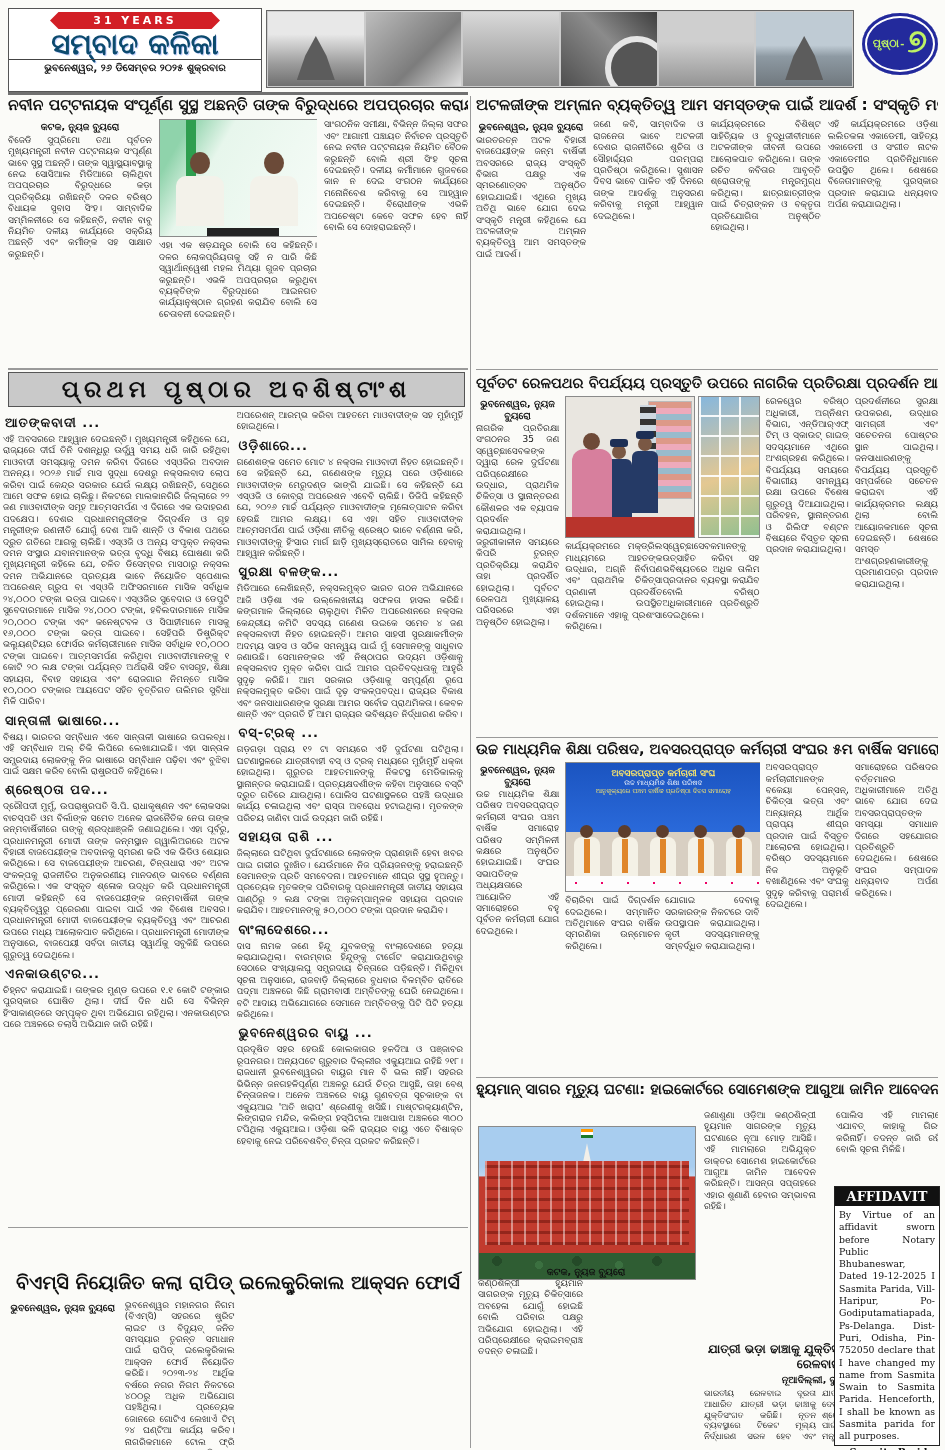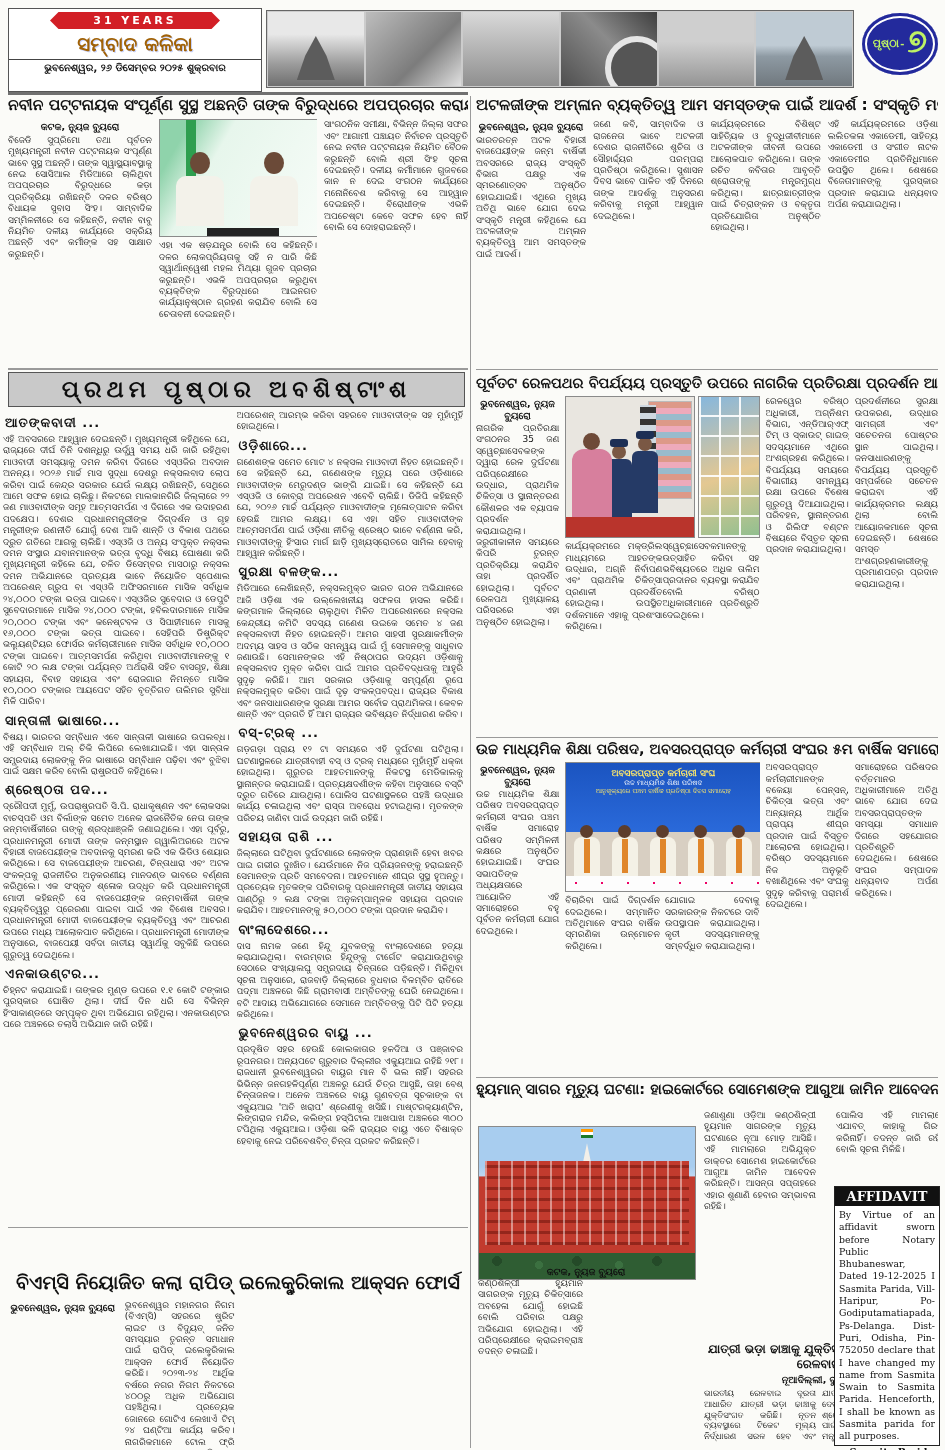--- a/index.html
+++ b/index.html
@@ -6,21 +6,21 @@
   #page{position:relative;width:945px;height:1450px;background:#fbfbf8;margin:0 auto;
         font-family:"DejaVu Sans",sans-serif;color:#111;overflow:hidden;padding-left:37px;}
   .abs{position:absolute;}
   .hairline{background:#9a9a9a;position:absolute;}
   
   .mast-box{left:8px;top:8px;width:252px;height:82px;border:1px solid #555;background:#fff;
             display:flex;flex-direction:column;align-items:center;justify-content:flex-start;}
   .ribbon{margin-top:3px;width:170px;height:17px;background:#d21f26;color:#fff;font-weight:bold;
           font-size:11px;letter-spacing:3px;display:flex;align-items:center;justify-content:center;
           clip-path:polygon(5% 0,95% 0,100% 50%,95% 100%,5% 100%,0 50%);}
-  .logo{font-size:20px;font-weight:bold;color:#a16207;line-height:30px;
+  .logo{font-size:29px;font-weight:bold;color:#0c4a6e;line-height:30px;
         text-shadow:1px 1px 0 #c9d4ff;white-space:nowrap;}
   .mast-date{width:100%;border-top:1px solid #444;font-size:10px;font-weight:bold;
              text-align:center;padding:2px 0;white-space:nowrap;overflow:hidden;}
   .strip{left:266px;top:10px;width:586px;height:76px;display:flex;border:1px solid #666;background:#ccc;}
   .tile{flex:1;margin:1px;position:relative;overflow:hidden;}
   .tile:nth-child(1){background:linear-gradient(180deg,#e8e8e8 0 30%,#9c9c9c 70%,#6f6f6f);}
   .tile:nth-child(2){background:linear-gradient(135deg,#bdbdbd,#7c7c7c 60%,#e0e0e0);}
   .tile:nth-child(3){background:linear-gradient(180deg,#d9d9d9,#8f8f8f);}
   .tile:nth-child(4){background:linear-gradient(45deg,#4f4f4f,#8b8b8b 55%,#3e3e3e);}
   .tile:nth-child(5){background:linear-gradient(180deg,#cfcfcf 0 40%,#949494);}
@@ -181,21 +181,21 @@
         <div class="subhead">ଆତଙ୍କବାଦୀ ...</div>
         <div class="body">ଏହି ଅବସରରେ ଆହ୍ୱାନ ଦେଇଛନ୍ତି। ମୁଖ୍ୟମନ୍ତ୍ରୀ କହିଥିଲେ ଯେ, ରାଜ୍ୟରେ ଦୀର୍ଘ ତିନି ଦଶନ୍ଧିରୁ ଊର୍ଦ୍ଧ୍ୱ ସମୟ ଧରି ଜାରି ରହିଥିବା ମାଓବାଦୀ ସମସ୍ୟାକୁ ଦମନ କରିବା ଦିଗରେ ଏସ୍‌ଓଜିର ଅବଦାନ ଅନନ୍ୟ। ୨୦୨୬ ମାର୍ଚ୍ଚ ମାସ ସୁଦ୍ଧା ଦେଶରୁ ନକ୍ସଲବାଦ ଲୋପ କରିବା ପାଇଁ କେନ୍ଦ୍ର ସରକାର ଯେଉଁ ଲକ୍ଷ୍ୟ ରଖିଛନ୍ତି, ସେଥିରେ ଆମେ ସଫଳ ହୋଇ ଚାଲିଛୁ। ନିକଟରେ ମାଲକାନଗିରି ଜିଲ୍ଲାରେ ୨୨ ଜଣ ମାଓବାଦୀଙ୍କ ସମୂହ ଆତ୍ମସମର୍ପଣ ଏ ଦିଗରେ ଏକ ଉଦାହରଣ ପଦକ୍ଷେପ। ଦେଶର ପ୍ରଧାନମନ୍ତ୍ରୀଙ୍କ ଦିଗ୍‌ଦର୍ଶନ ଓ ଗୃହ ମନ୍ତ୍ରୀଙ୍କ ରଣନୀତି ଯୋଗୁଁ ଦେଶ ଆଜି ଶାନ୍ତି ଓ ବିକାଶ ପଥରେ ଦ୍ରୁତ ଗତିରେ ଆଗକୁ ଚାଲିଛି। ଏସ୍‌ଓଜି ଓ ଅନ୍ୟ ସଂପୃକ୍ତ ନକ୍ସଲ ଦମନ ସଂସ୍ଥାର ଯବାନମାନଙ୍କ ଭତ୍ତା ବୃଦ୍ଧି ବିଷୟ ଘୋଷଣା କରି ମୁଖ୍ୟମନ୍ତ୍ରୀ କହିଲେ ଯେ, ଚଳିତ ଡିସେମ୍ବର ମାସଠାରୁ ନକ୍ସଲ ଦମନ ଅଭିଯାନରେ ପ୍ରତ୍ୟକ୍ଷ ଭାବେ ନିୟୋଜିତ ସ୍ପେଶାଲ ଅପରେଶନ୍ ଗ୍ରୁପ ବା ଏସ୍‌ଓଜି ଅଫିସରମାନେ ମାସିକ ସର୍ବାଧିକ ୨୪,୦୦୦ ଟଙ୍କା ଭତ୍ତା ପାଇବେ। ଏସ୍‌ଓଜିର ସୁବେଦାର ଓ ଡେପୁଟି ସୁବେଦାରମାନେ ମାସିକ ୨୪,୦୦୦ ଟଙ୍କା, ହବିଲଦାରମାନେ ମାସିକ ୨୦,୦୦୦ ଟଙ୍କା ଏବଂ କନେଷ୍ଟବଳ ଓ ସିପାହୀମାନେ ମାସକୁ ୧୬,୦୦୦ ଟଙ୍କା ଭତ୍ତା ପାଇବେ। ସେହିପରି ଡିଷ୍ଟ୍ରିକ୍ଟ ଭଲ୍ୟୁଣ୍ଟିୟର ଫୋର୍ସର କର୍ମଚାରୀମାନେ ମାସିକ ସର୍ବାଧିକ ୧୦,୦୦୦ ଟଙ୍କା ପାଇବେ। ଆତ୍ମସମର୍ପଣ କରିଥିବା ମାଓବାଦୀମାନଙ୍କୁ ୧ କୋଟି ୨୦ ଲକ୍ଷ ଟଙ୍କା ପର୍ଯ୍ୟନ୍ତ ଅର୍ଥରାଶି ସହିତ ବାସଗୃହ, ଶିକ୍ଷା ସହାୟତା, ବିବାହ ସହାୟତା ଏବଂ ରୋଜଗାର ନିମନ୍ତେ ମାସିକ ୧୦,୦୦୦ ଟଙ୍କାର ଆୟପେଟ ସହିତ ବୃତ୍ତିଗତ ତାଲିମର ସୁବିଧା ମିଳି ପାରିବ।</div>
         <div class="subhead">ସାନ୍ତାଳୀ ଭାଷାରେ...</div>
         <div class="body">ବିଷୟ। ଭାରତର ସମ୍ବିଧାନ ଏବେ ସାନ୍ତାଳୀ ଭାଷାରେ ଉପଲବ୍ଧ। ଏହି ସମ୍ବିଧାନ ଅଲ୍ ଚିକି ଲିପିରେ ଲେଖାଯାଇଛି। ଏହା ସାନ୍ତାଳ ସମ୍ପ୍ରଦାୟ ଲୋକଙ୍କୁ ନିଜ ଭାଷାରେ ସମ୍ବିଧାନ ପଢ଼ିବା ଏବଂ ବୁଝିବା ପାଇଁ ସକ୍ଷମ କରିବ ବୋଲି ରାଷ୍ଟ୍ରପତି କହିଥିଲେ।</div>
         <div class="subhead">ଶ୍ରେଷ୍ଠତା ପଦ...</div>
         <div class="body">ଦ୍ରୌପଦୀ ମୁର୍ମୁ, ଉପରାଷ୍ଟ୍ରପତି ସି.ପି. ରାଧାକୃଷ୍ଣନ ଏବଂ ଲୋକସଭା ବାଚସ୍ପତି ଓମ ବିର୍ଲାଙ୍କ ସମେତ ଅନେକ ରାଜନୈତିକ ନେତା ତାଙ୍କ ଜନ୍ମବାର୍ଷିକୀରେ ତାଙ୍କୁ ଶ୍ରଦ୍ଧାଞ୍ଜଳି ଜଣାଇଥିଲେ। ଏହା ପୂର୍ବରୁ, ପ୍ରଧାନମନ୍ତ୍ରୀ ମୋଦୀ ତାଙ୍କ ଜନ୍ମସ୍ଥାନ ଗ୍ୱାଲିଅରରେ ଅଟଳ ବିହାରୀ ବାଜପେୟୀଙ୍କ ଅବଦାନକୁ ସ୍ମରଣ କରି ଏକ ଭିଡିଓ ଶେୟାର କରିଥିଲେ। ସେ ବାଜପେୟୀଙ୍କ ଆଚରଣ, ଚିନ୍ତାଧାରା ଏବଂ ଅଟଳ ସଂକଳ୍ପକୁ ରାଜନୀତିର ଅନୁକରଣୀୟ ମାନଦଣ୍ଡ ଭାବରେ ବର୍ଣ୍ଣନା କରିଥିଲେ। ଏକ ସଂସ୍କୃତ ଶ୍ଳୋକ ଉଦ୍ଧୃତ କରି ପ୍ରଧାନମନ୍ତ୍ରୀ ମୋଦୀ କହିଛନ୍ତି ସେ ବାଜପେୟୀଙ୍କ ଜନ୍ମବାର୍ଷିକୀ ତାଙ୍କ ବ୍ୟକ୍ତିତ୍ୱରୁ ପ୍ରେରଣା ପାଇବା ପାଇଁ ଏକ ବିଶେଷ ଅବସର। ପ୍ରଧାନମନ୍ତ୍ରୀ ମୋଦୀ ବାଜପେୟୀଙ୍କ ବ୍ୟକ୍ତିତ୍ୱ ଏବଂ ଆଚରଣ ଉପରେ ମଧ୍ୟ ଆଲୋକପାତ କରିଥିଲେ। ପ୍ରଧାନମନ୍ତ୍ରୀ ମୋଦୀଙ୍କ ଅନୁସାରେ, ବାଜପେୟୀ ସର୍ବଦା ଜାତୀୟ ସ୍ୱାର୍ଥକୁ ସବୁକିଛି ଉପରେ ଗୁରୁତ୍ୱ ଦେଇଥିଲେ।</div>
         <div class="subhead">ଏନକାଉଣ୍ଟର...</div>
         <div class="body">ଚିହ୍ନଟ କରାଯାଇଛି। ତାଙ୍କର ମୁଣ୍ଡ ଉପରେ ୧.୧ କୋଟି ଟଙ୍କାର ପୁରସ୍କାର ଘୋଷିତ ଥିଲା। ଦୀର୍ଘ ଦିନ ଧରି ସେ ବିଭିନ୍ନ ହିଂସାକାଣ୍ଡରେ ସମ୍ପୃକ୍ତ ଥିବା ଅଭିଯୋଗ ରହିଥିଲା। ଏନକାଉଣ୍ଟର ପରେ ଅଞ୍ଚଳରେ ତଲାସି ଅଭିଯାନ ଜାରି ରହିଛି।</div>
       </div>
       <div class="col" style="width:227px;">
-        <div class="body">ଅପରେଶନ୍ ଆରମ୍ଭ କରିବା ସହରବେ ମାଓବାଦୀଙ୍କ ସହ ମୁହାଁମୁହିଁ ହୋଇଥିଲେ।</div>
+        <div class="body">ଅପରେଶନ୍ ଆରମ୍ଭ କରିବା ଆହତମେ ମାଓବାଦୀଙ୍କ ସହ ମୁହାଁମୁହିଁ ହୋଇଥିଲେ।</div>
         <div class="subhead">ଓଡ଼ିଶାରେ...</div>
         <div class="body">ଗଣେଶଙ୍କ ସମେତ ମୋଟ ୪ ନକ୍ସଲ ମାଓବାଦୀ ନିହତ ହୋଇଛନ୍ତି। ସେ କହିଛନ୍ତି ଯେ, ଗଣେଶଙ୍କ ମୃତ୍ୟୁ ପରେ ଓଡ଼ିଶାରେ ମାଓବାଦୀଙ୍କ ମେରୁଦଣ୍ଡ ଭାଙ୍ଗି ଯାଇଛି। ସେ କହିଛନ୍ତି ଯେ ଏସ୍‌ଓଜି ଓ କୋବ୍ରା ଅପରେଶନ ଏବେବି ଚାଲିଛି। ଡିଜିପି କହିଛନ୍ତି ଯେ, ୨୦୨୬ ମାର୍ଚ୍ଚ ପର୍ଯ୍ୟନ୍ତ ମାଓବାଦୀଙ୍କ ମୂଳୋତ୍ପାଟନ କରିବା ହେଉଛି ଆମର ଲକ୍ଷ୍ୟ। ସେ ଏହା ସହିତ ମାଓବାଦୀଙ୍କ ଆତ୍ମସମର୍ପଣ ପାଇଁ ଓଡ଼ିଶା ନୀତିକୁ ଶ୍ରେଷ୍ଠ ଭାବେ ବର୍ଣ୍ଣନା କରି, ମାଓବାଦୀଙ୍କୁ ହିଂସାର ମାର୍ଗ ଛାଡ଼ି ମୁଖ୍ୟସ୍ରୋତରେ ସାମିଲ ହେବାକୁ ଆହ୍ୱାନ କରିଛନ୍ତି।</div>
         <div class="subhead">ସୁରକ୍ଷା ବଳଙ୍କ...</div>
         <div class="body">ମିଡିଆରେ ଲେଖିଛନ୍ତି, ନକ୍ସଲମୁକ୍ତ ଭାରତ ଗଠନ ଅଭିଯାନରେ ଆଜି ଓଡ଼ିଶା ଏକ ଉଲ୍ଲେଖନୀୟ ସଫଳତା ହାସଲ କରିଛି। କଙ୍ଗମାଳ ଜିଲ୍ଲାରେ ଚାଲୁଥିବା ମିଳିତ ଅପରେଶନରେ ନକ୍ସଲ କେନ୍ଦ୍ରୀୟ କମିଟି ସଦସ୍ୟ ଗଣେଶ ଉଇକେ ସମେତ ୪ ଜଣ ନକ୍ସଲବାଦୀ ନିହତ ହୋଇଛନ୍ତି। ଆମର ସାହସୀ ସୁରକ୍ଷାକର୍ମୀଙ୍କ ଅଦମ୍ୟ ସାହସ ଓ ସଠିକ ସମନ୍ୱୟ ପାଇଁ ମୁଁ ସେମାନଙ୍କୁ ସାଧୁବାଦ ଜଣାଉଛି। ସେମାନଙ୍କର ଏହି ନିଷ୍ଠାପର ଉଦ୍ୟମ ଓଡ଼ିଶାକୁ ନକ୍ସଲବାଦ ମୁକ୍ତ କରିବା ପାଇଁ ଆମର ପ୍ରତିବଦ୍ଧତାକୁ ଆହୁରି ସୁଦୃଢ଼ କରିଛି। ଆମ ସରକାର ଓଡ଼ିଶାକୁ ସମ୍ପୂର୍ଣ୍ଣ ରୂପେ ନକ୍ସଲମୁକ୍ତ କରିବା ପାଇଁ ଦୃଢ଼ ସଂକଳ୍ପବଦ୍ଧ। ରାଜ୍ୟର ବିକାଶ ଏବଂ ଜନସାଧାରଣଙ୍କ ସୁରକ୍ଷା ଆମର ସର୍ବୋଚ୍ଚ ପ୍ରାଥମିକତା। କେବଳ ଶାନ୍ତି ଏବଂ ପ୍ରଗତି ହିଁ ଆମ ରାଜ୍ୟର ଭବିଷ୍ୟତ ନିର୍ଦ୍ଧାରଣ କରିବ।</div>
         <div class="subhead">ବସ୍-ଟ୍ରକ୍ ...</div>
         <div class="body">ଗଡ଼ଗଡ଼ା ପ୍ରାୟ ୧୨ ଟା ସମୟରେ ଏହି ଦୁର୍ଘଟଣା ଘଟିଥିଲା। ଘଟଣାସ୍ଥଳରେ ଯାତ୍ରୀବାହୀ ବସ୍ ଓ ଟ୍ରକ୍ ମଧ୍ୟରେ ମୁହାଁମୁହିଁ ଧକ୍କା ହୋଇଥିଲା। ଗୁରୁତର ଆହତମାନଙ୍କୁ ନିକଟସ୍ଥ ମେଡିକାଲକୁ ସ୍ଥାନାନ୍ତର କରାଯାଇଛି। ପ୍ରତ୍ୟକ୍ଷଦର୍ଶୀଙ୍କ କହିବା ଅନୁସାରେ ବସ୍‌ଟି ଦ୍ରୁତ ଗତିରେ ଯାଉଥିଲା। ପୋଲିସ ଘଟଣାସ୍ଥଳରେ ପହଞ୍ଚି ଉଦ୍ଧାର କାର୍ଯ୍ୟ ଚଳାଇଥିଲା ଏବଂ ରାସ୍ତା ଅବରୋଧ ହଟାଇଥିଲା। ମୃତକଙ୍କ ପରିଚୟ ଜାଣିବା ପାଇଁ ଉଦ୍ୟମ ଜାରି ରହିଛି।</div>
         <div class="subhead">ସହାୟତା ରାଶି ...</div>
         <div class="body">ଜିଲ୍ଲାରେ ଘଟିଥିବା ଦୁର୍ଘଟଣାରେ ଲୋକଙ୍କ ପ୍ରାଣହାନି ହେବା ଖବର ପାଇ ଗଭୀର ଦୁଃଖିତ। ଯେଉଁମାନେ ନିଜ ପ୍ରିୟଜନଙ୍କୁ ହରାଇଛନ୍ତି ସେମାନଙ୍କ ପ୍ରତି ସମବେଦନା। ଆହତମାନେ ଶୀଘ୍ର ସୁସ୍ଥ ହୁଅନ୍ତୁ। ପ୍ରତ୍ୟେକ ମୃତକଙ୍କ ପରିବାରକୁ ପ୍ରଧାନମନ୍ତ୍ରୀ ଜାତୀୟ ସହାୟତା ପାଣ୍ଠିରୁ ୨ ଲକ୍ଷ ଟଙ୍କା ଅନୁକମ୍ପାମୂଳକ ସହାୟତା ପ୍ରଦାନ କରାଯିବ। ଆହତମାନଙ୍କୁ ୫୦,୦୦୦ ଟଙ୍କା ପ୍ରଦାନ କରାଯିବ।</div>
         <div class="subhead">ବାଂଲାଦେଶରେ...</div>
         <div class="body">ଦାସ ନାମକ ଜଣେ ହିନ୍ଦୁ ଯୁବକଙ୍କୁ ବାଂଲାଦେଶରେ ହତ୍ୟା କରାଯାଇଥିଲା। ବାରମ୍ବାର ହିନ୍ଦୁଙ୍କୁ ଟାର୍ଗେଟ କରାଯାଉଥିବାରୁ ସେଠାରେ ସଂଖ୍ୟାଲଘୁ ସମ୍ପ୍ରଦାୟ ଚିନ୍ତାରେ ପଡ଼ିଛନ୍ତି। ମିଳିଥିବା ସୂଚନା ଅନୁସାରେ, ରାଜବାଡ଼ି ଜିଲ୍ଲାରେ ବୁଧବାର ବିଳମ୍ବିତ ରାତିରେ ପଦ୍ମା ଅଞ୍ଚଳରେ କିଛି ଗ୍ରାମବାସୀ ଅମ୍ବିତଙ୍କୁ ଘେରି ନେଇଥିଲେ। ବଟି ଆଦାୟ ଅଭିଯୋଗରେ ସେମାନେ ଅମ୍ବିତଙ୍କୁ ପିଟି ପିଟି ହତ୍ୟା କରିଥିଲେ।</div>

